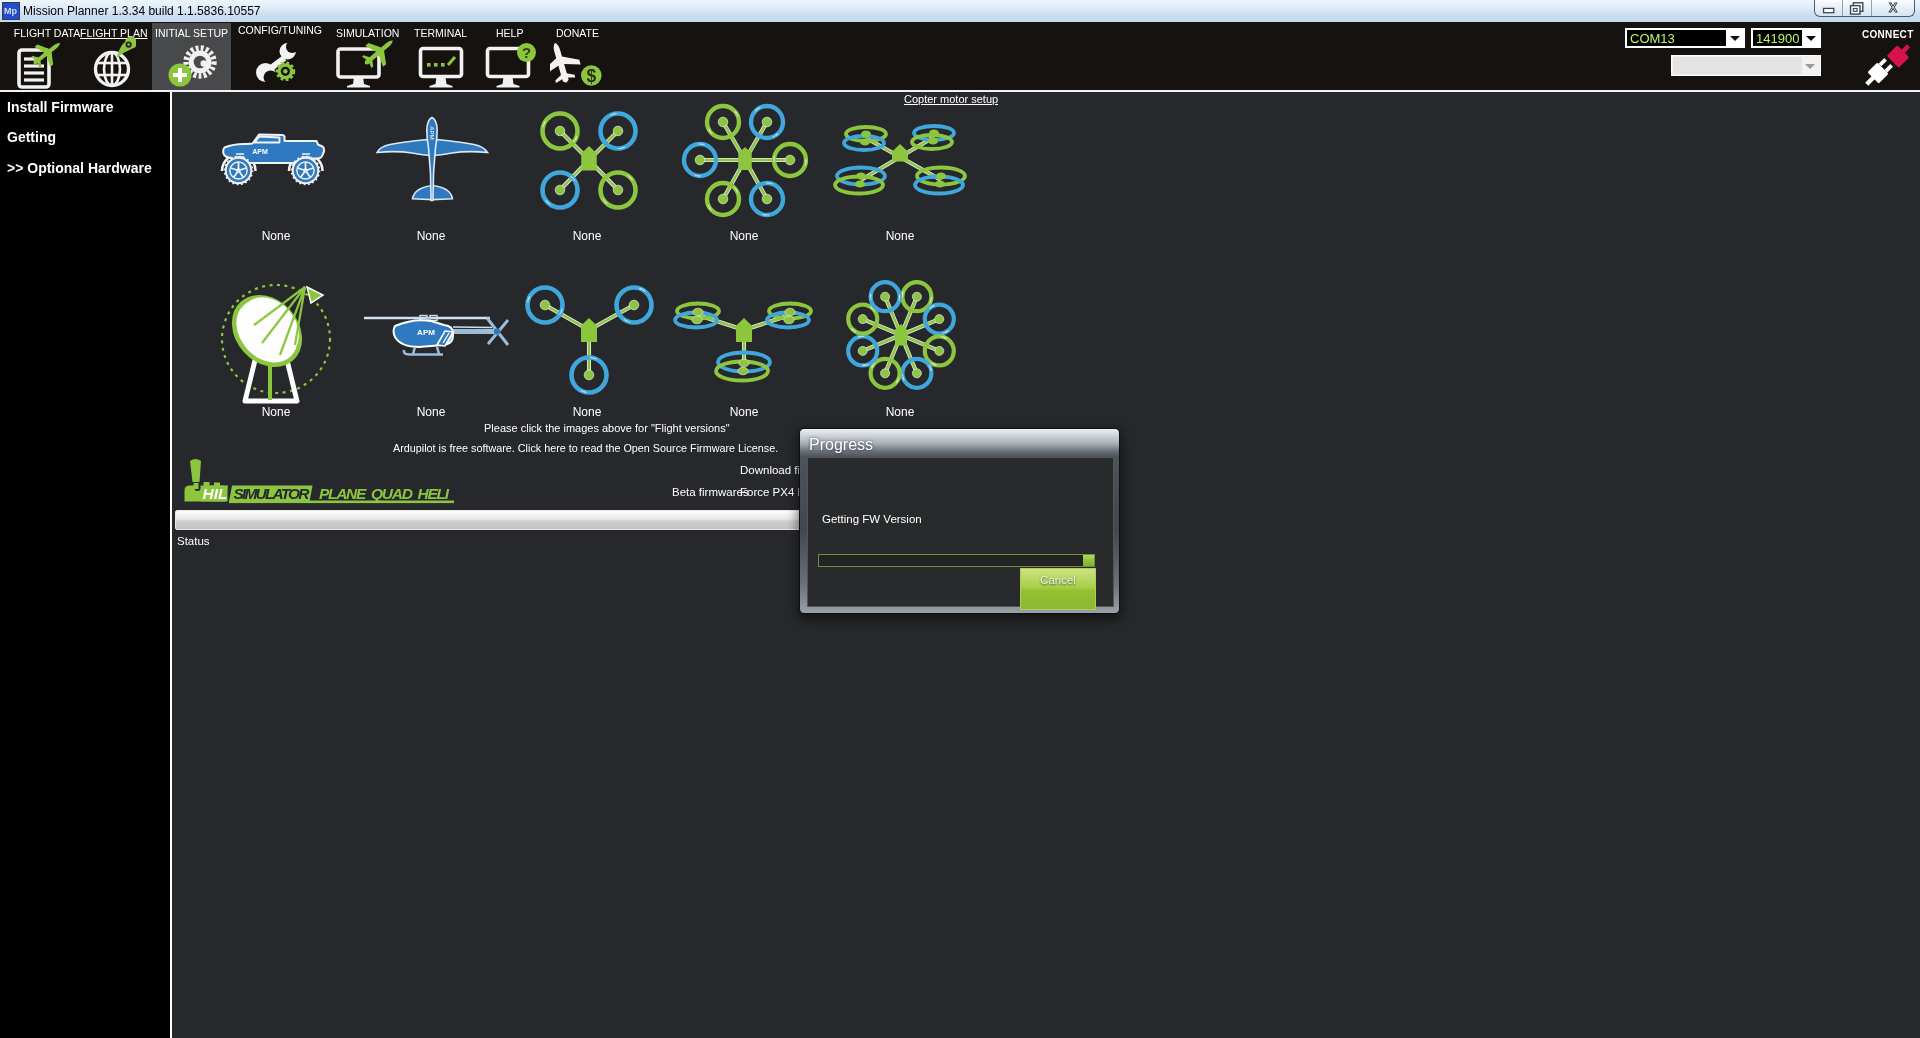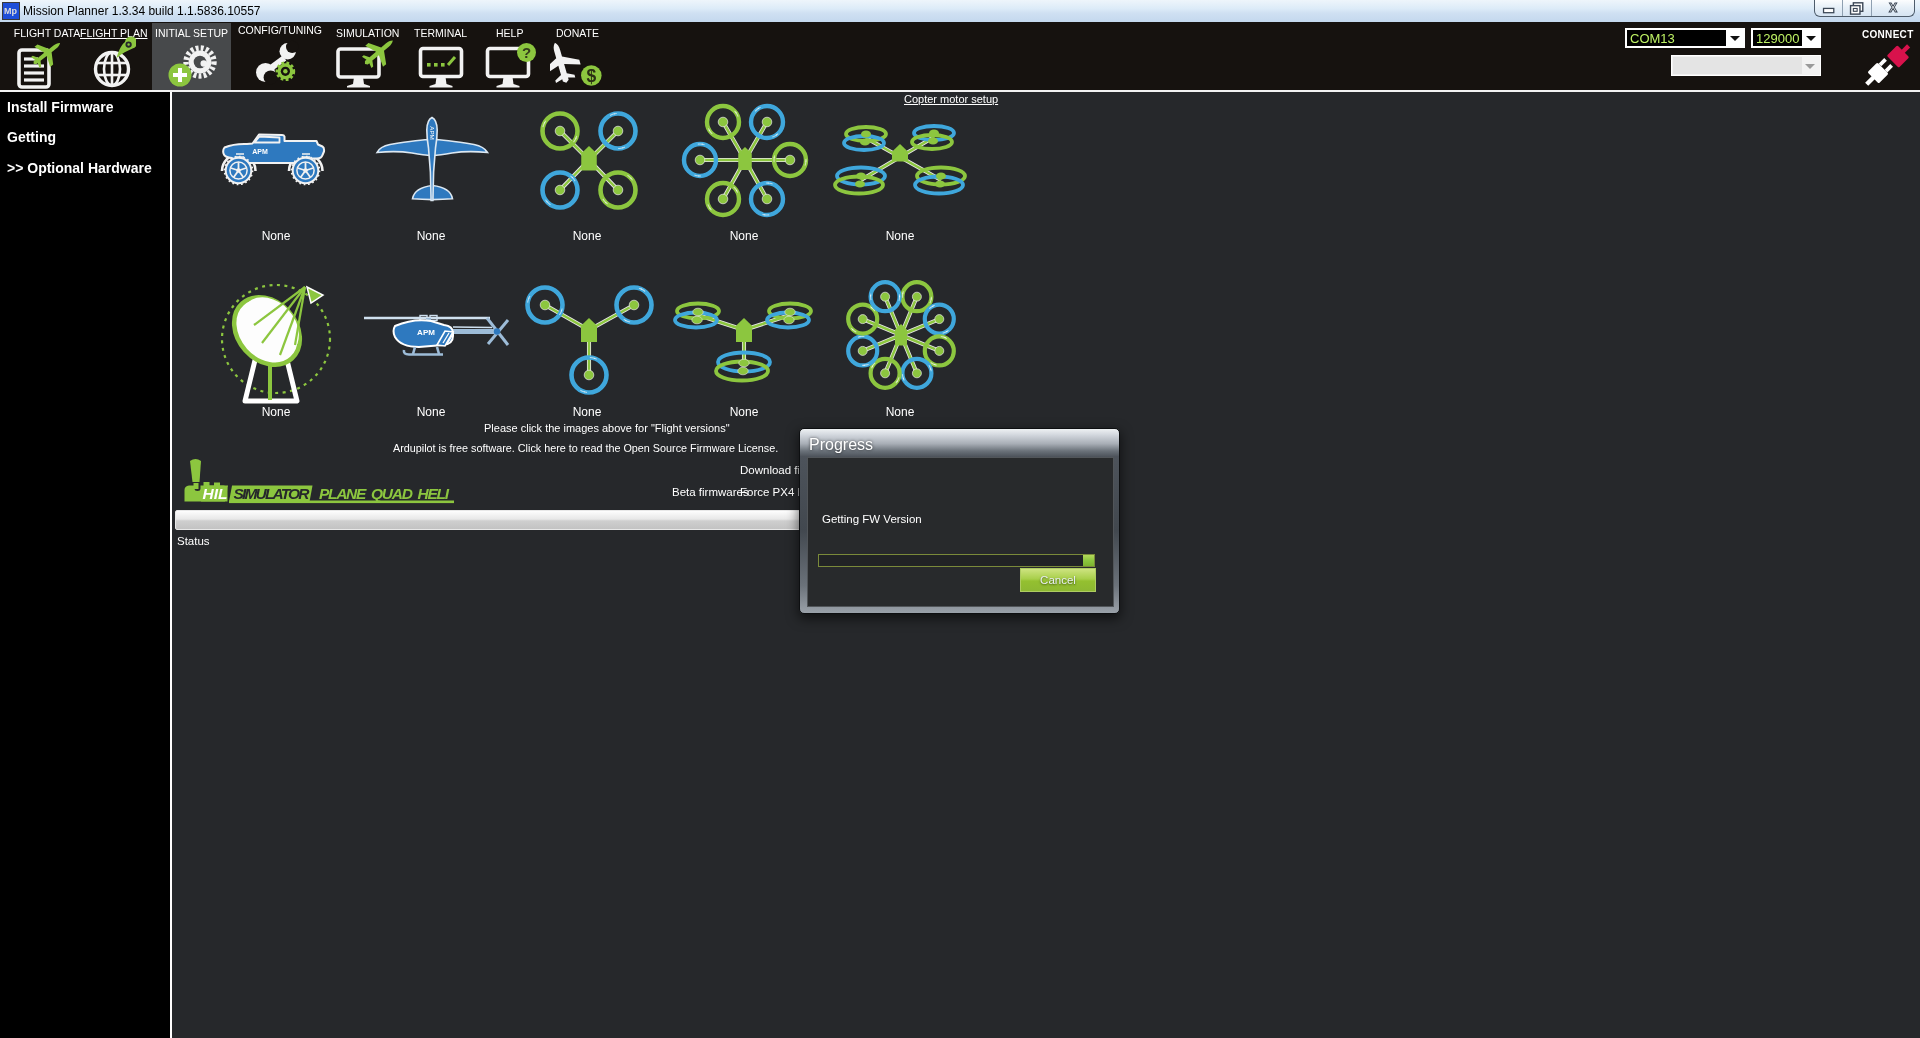--- a/index.html
+++ b/index.html
@@ -52,21 +52,21 @@
 
 
 #dialog { position:absolute; left:799px; top:428px; width:321px; height:186px; border:1px solid #0d0f11;
   border-radius:5px; box-shadow:0 4px 12px 1px rgba(0,0,0,0.55);
   background:linear-gradient(to bottom,#eef1f3 0%,#d4d9df 3%,#a8aeb6 8%,#6a7179 12%,#4d535b 15%,#42484f 55%,#6b727a 85%,#9aa1a9 100%); }
 #dlg-title { position:absolute; left:9px; top:7px; font-size:16px; color:#fff; text-shadow:0 0 3px rgba(0,0,0,0.7); }
 #dlg-body { position:absolute; left:7px; top:28px; width:307px; height:150px; background:#282a2c; border:1px solid #515559; }
 #dlg-msg { position:absolute; left:22px; top:84px; font-size:11.5px; color:#fff; }
 #dlg-bar { position:absolute; left:18px; top:125px; width:277px; height:13px; border:1px solid #7a8a3a; background:#212325; }
 #dlg-bar .blk { position:absolute; right:0px; top:0px; width:11px; height:11px; background:linear-gradient(to bottom,#b5d95a,#8cc63f 50%,#7cb32f); }
-#dlg-cancel { position:absolute; left:220px; top:139px; width:76px; height:24px; border:1px solid #aecc62;
+#dlg-cancel { position:absolute; left:220px; top:139px; width:76px; height:42px; border:1px solid #aecc62;
   background:linear-gradient(to bottom,#cde380 0%,#a8cf4a 45%,#94c030 55%,#8db832 100%);
   color:#e9eef2; font-size:11.5px; text-align:center; line-height:23px; text-shadow:0 1px 2px rgba(40,60,10,0.8); }
 </style>
 </head>
 <body>
 <div id="root">
   <svg width="0" height="0" style="position:absolute">
     <defs>
       <path id="jet" d="M21 0 C19 -1.8 16.5 -2.4 13 -2.4 L6.5 -2.4 L-1 -15 L-5.5 -15 L-0.8 -2.4 L-10 -2.4 L-13.5 -8 L-16 -8 L-14.3 -2.4 L-16.5 -2.4 L-18.5 0 L-16.5 2.4 L-14.3 2.4 L-16 8 L-13.5 8 L-10 2.4 L-0.8 2.4 L-5.5 15 L-1 15 L6.5 2.4 L13 2.4 C16.5 2.4 19 1.8 21 0 Z"></path>
     </defs>
@@ -193,21 +193,21 @@
         <rect x="-7.5" y="-8.5" width="15" height="17" rx="1.5" fill="#D8124C"></rect>
       </g>
     </svg>
   </div>
 
   <div class="combo" style="left:1625px; top:28px; width:120px;">
       <span class="txt">COM13</span>
       <span class="btn"></span>
     </div>
   <div class="combo" style="left:1751px; top:28px; width:70px;">
-      <span class="txt">129000</span>
+      <span class="txt">141900</span>
       <span class="btn"></span>
     </div>
   <div id="greycombo"></div>
   <div class="abs" id="connectlbl">CONNECT</div>
 
   <div class="abs" id="topline"></div>
 
   <div class="abs" id="sidebar"></div>
   <div class="abs" id="vline"></div>
   <div class="abs" id="content"></div>

